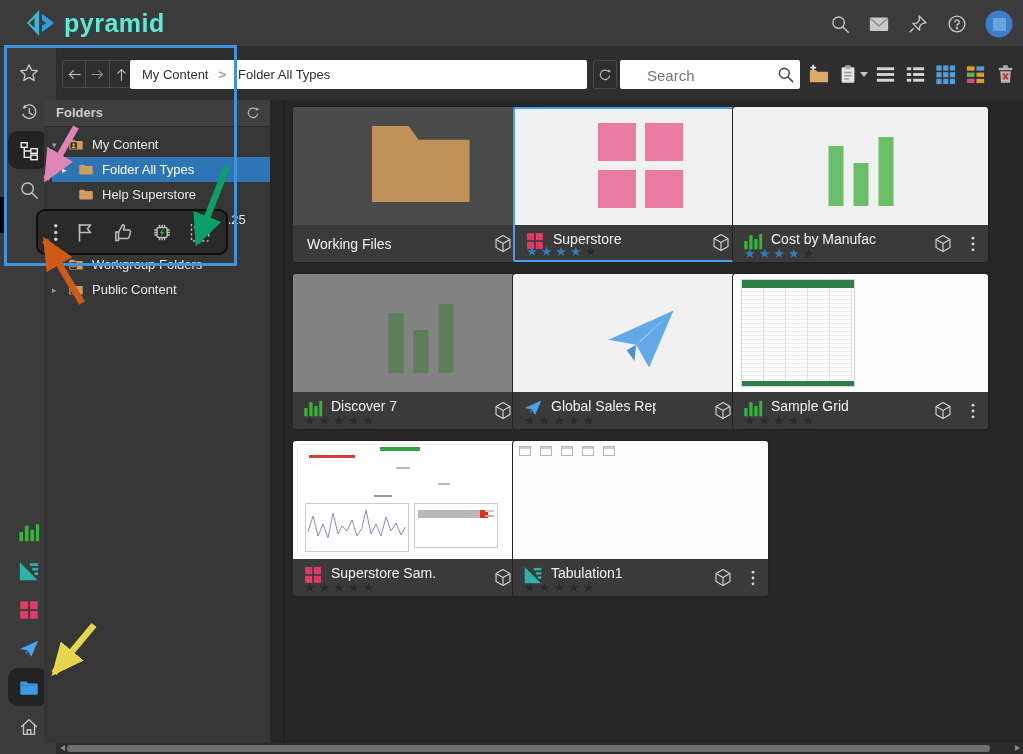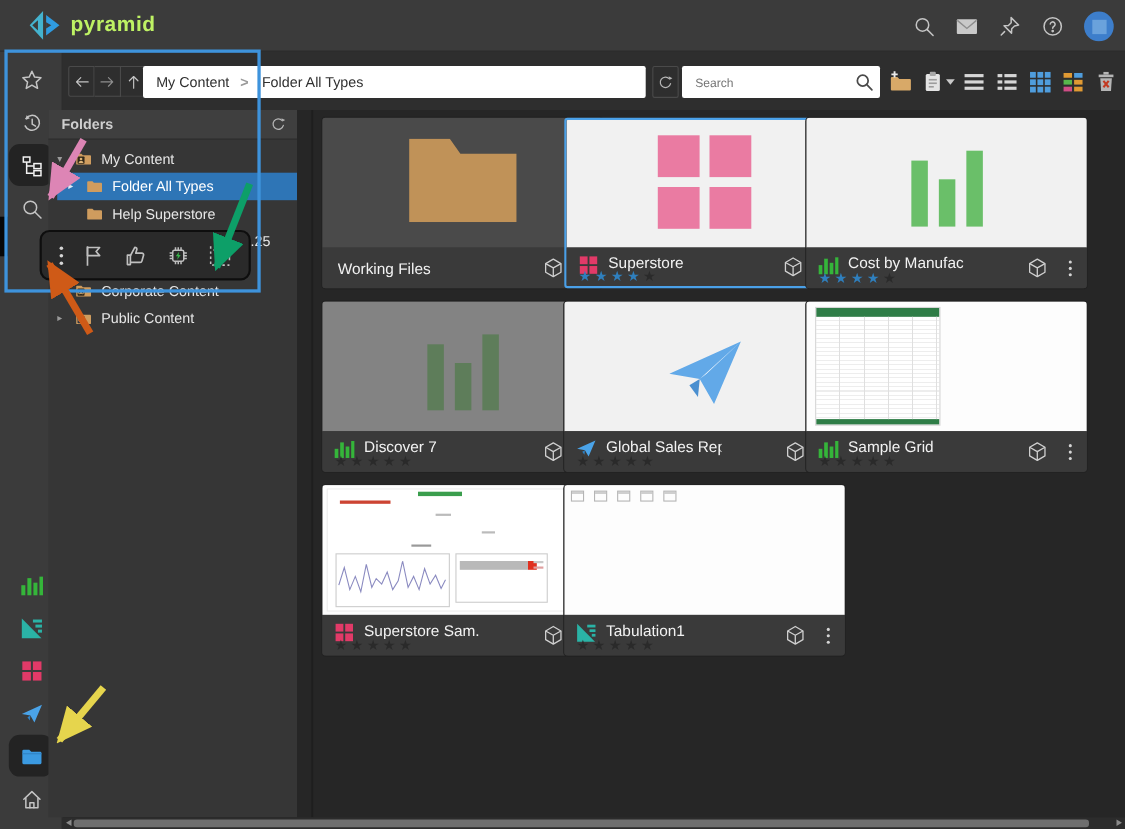--- a/index.html
+++ b/index.html
@@ -6,21 +6,21 @@
   #page{position:relative;width:1023px;height:754px;background:#262626;
         font-family:"Liberation Sans",sans-serif;overflow:hidden;
         -webkit-user-select:none;user-select:none}
   .ico svg{width:100%;height:100%;display:block}
 
   
   .topbar{position:absolute;left:0;top:0;width:1023px;height:47px;background:#3b3b3b;
           border-bottom:1px solid #2a2a2a;box-sizing:border-box;display:flex;align-items:center}
   .logo{display:flex;align-items:center;gap:8px;margin-left:26px}
   .logo .glyph{width:30px;height:28px}
-  .logo .wordmark{color:#bef264;font-size:19px;font-weight:bold;letter-spacing:.5px}
+  .logo .wordmark{color:#5eead4;font-size:25px;font-weight:bold;letter-spacing:.5px}
   .tb-right{position:absolute;right:10px;top:0;height:47px;display:flex;align-items:center;gap:17px}
   .tb-ic{width:22px;height:22px;position:relative}
   .tb-ic.avatar-ic{width:28px;height:28px}
 
   
   .sidebar{position:absolute;left:0;top:47px;width:57px;height:707px;background:#3b3b3b;
            border-right:1px solid #2b2b2b;box-sizing:border-box}
   .side-top{position:absolute;top:6px;left:0;width:100%}
   .side-bot{position:absolute;bottom:8px;left:0;width:100%}
   .scell{width:57px;height:39px;display:flex;align-items:center;justify-content:center;position:relative}
@@ -36,22 +36,22 @@
   .nbtn:last-child{border-radius:0 2px 2px 0}
   .nbtn .ni{width:17px;height:17px}
   .crumb-field{position:absolute;left:73px;top:13px;width:457px;height:29px;background:#fff;
                border-radius:2px;display:flex;align-items:center;font-size:13px;color:#2f2f2f}
   .crumb-field span{margin-left:12px}
   .crumb-field .sep{color:#9a9a9a;margin-left:10px;font-weight:bold}
   .refbtn{position:absolute;left:536px;top:13px;width:24px;height:29px;border:1px solid #4a4a4a;
           border-radius:2px;display:flex;align-items:center;justify-content:center;box-sizing:border-box}
   .refbtn .ni{width:16px;height:16px}
   .searchbox{position:absolute;left:563px;top:13px;width:180px;height:29px;background:#fff;border-radius:2px}
-  .searchbox input{position:absolute;left:10px;top:0;width:140px;height:29px;border:0;outline:0;
-                   font-family:"Liberation Sans",sans-serif;font-size:11px;color:#ec4899;background:transparent}
+  .searchbox input{position:absolute;left:25px;top:0;width:140px;height:29px;border:0;outline:0;
+                   font-family:"Liberation Sans",sans-serif;font-size:15px;color:#ec4899;background:transparent}
   .searchbox .mag{position:absolute;right:5px;top:5px;width:19px;height:19px}
   .ntools{position:absolute;left:750px;top:12px;height:30px;display:flex;align-items:center;gap:7px}
   .ntool{width:23px;height:23px;position:relative}
   .ntool.wide{width:30px}
   .pcaret{position:absolute;right:-1px;top:9px;width:0;height:0;border-left:4px solid transparent;
           border-right:4px solid transparent;border-top:5px solid #c9c9c9}
 
   
   .folders{position:absolute;left:44px;top:100px;width:226px;height:643px;background:#363636}
   .fhead{height:26px;background:#3f3f3f;border-bottom:1px solid #2a2a2a;position:relative}
@@ -478,21 +478,21 @@
         <div class="trow" style="padding-left: 0px;">
           <span class="tcaret">▸</span>
           <span class="ticon ico">
             <svg viewBox="0 0 24 24">
               <path d="M2.5 6.4a1.2 1.2 0 0 1 1.2-1.2h5.5l1.9 2h9.2a1.2 1.2 0 0 1 1.2 1.2V18a1.2 1.2 0 0 1-1.2 1.2H3.7A1.2 1.2 0 0 1 2.5 18z" fill="#cf9c5e"></path>
               <rect x="4.2" y="8.8" width="9" height="9.5" rx="1" fill="#33291a"></rect>
               <circle cx="7" cy="13.5" r="2" fill="none" stroke="#ddb377" stroke-width="1.2"></circle>
               <circle cx="10.4" cy="13.5" r="2" fill="none" stroke="#ddb377" stroke-width="1.2"></circle>
             </svg>
           </span>
-          <span class="tlab">Corporate Content</span>
+          <span class="tlab">Workgroup Folders</span>
         </div>
         <div class="trow" style="padding-left: 0px;">
           <span class="tcaret">▸</span>
           <span class="ticon ico">
             <svg viewBox="0 0 24 24">
               <path d="M2.5 6.4a1.2 1.2 0 0 1 1.2-1.2h5.5l1.9 2h9.2a1.2 1.2 0 0 1 1.2 1.2V18a1.2 1.2 0 0 1-1.2 1.2H3.7A1.2 1.2 0 0 1 2.5 18z" fill="#cf9c5e"></path>
               <rect x="4.2" y="8.8" width="9" height="9.5" rx="1" fill="#2b3340"></rect>
               <circle cx="8.7" cy="13.5" r="3.1" fill="none" stroke="#ddb377" stroke-width="1.1"></circle>
               <path d="M5.6 13.5h6.2M8.7 10.4a5.3 5.3 0 0 1 0 6.2M8.7 10.4a5.3 5.3 0 0 0 0 6.2" fill="none" stroke="#ddb377" stroke-width=".9"></path>
             </svg>

